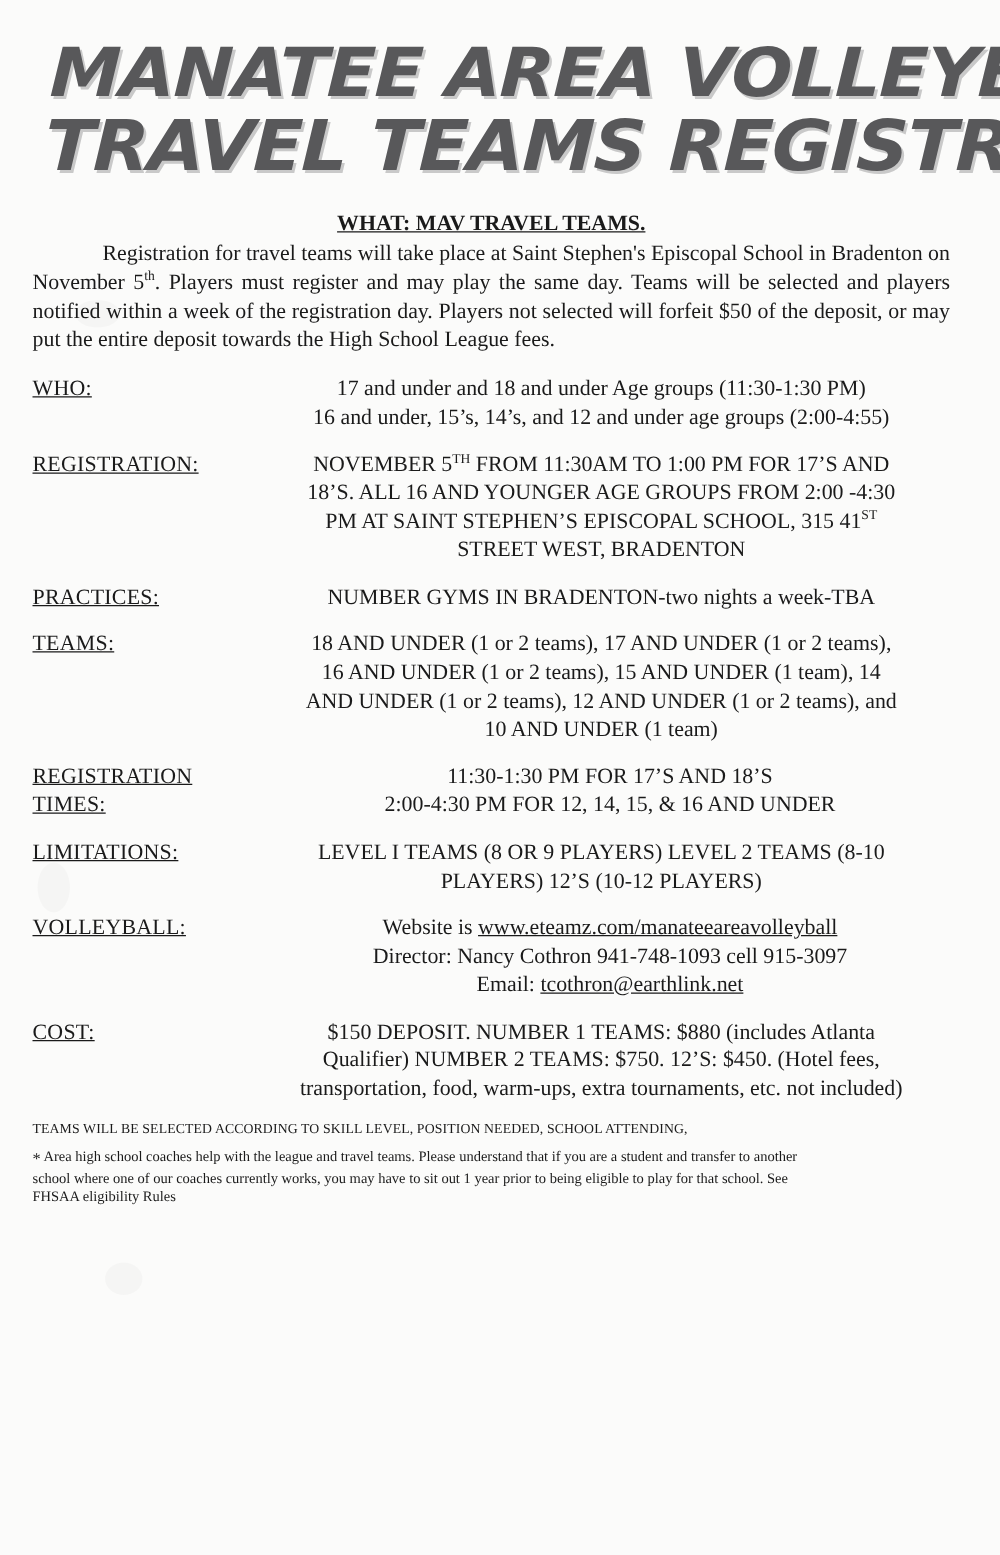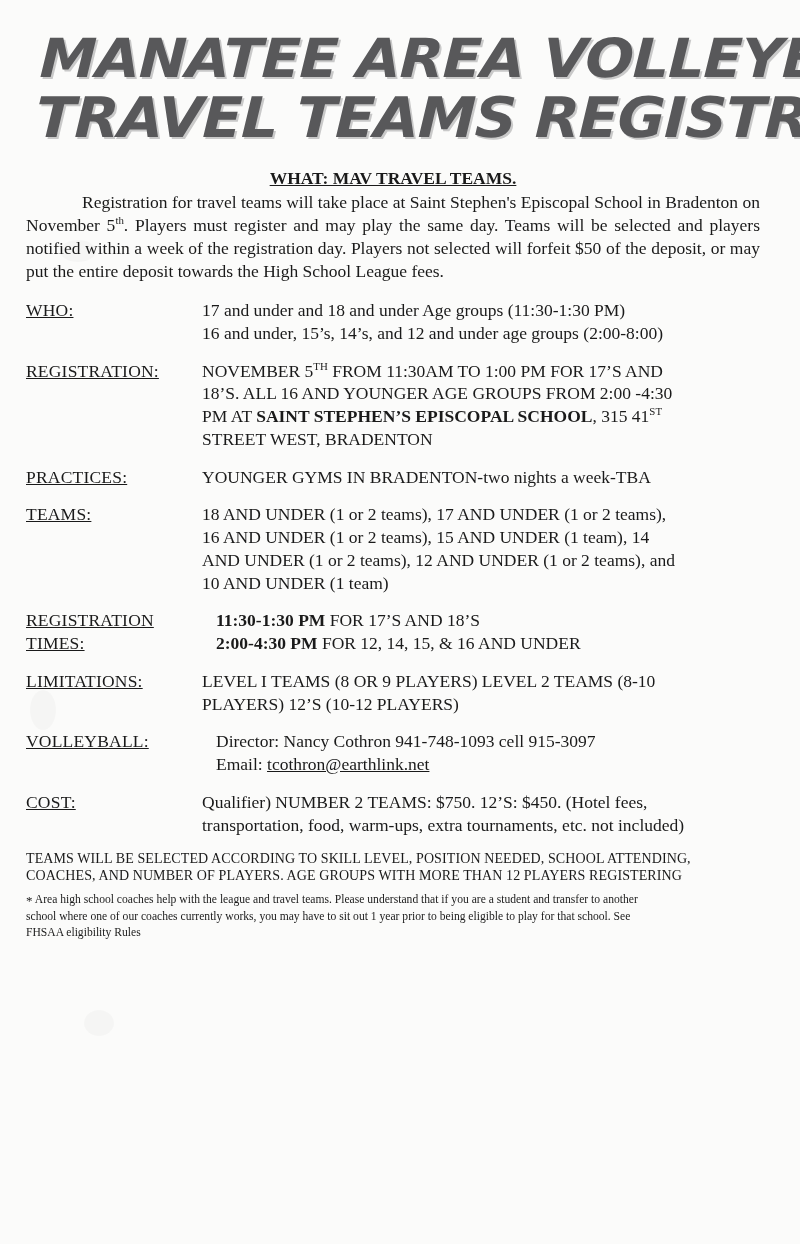--- a/index.html
+++ b/index.html
@@ -81,42 +81,42 @@
   .row .label {
     width: 176px;
     flex: 0 0 176px;
     text-decoration: underline;
     letter-spacing: 0.2px;
   }
   .row .value {
     flex: 1;
     line-height: 1.30;
   }
-  .row .value .ln { display: block; }
+  .row .value .ln { display: block; text-align: center; }
 
   .row-times .value .ln { font-weight: normal; }
-  .bold { font-weight: bold; }
+  .bold { font-weight: normal; }
 
   sup {
     font-size: 0.62em;
     vertical-align: super;
     line-height: 0;
   }
 
   .link {
     text-decoration: underline;
     color: #1a1a1a;
   }
 
   .indent-val { padding-left: 14px; }
 
   
   .footnote-main {
     margin-top: 4px;
-    font-size: 14px;
+    font-size: 11px;
     line-height: 1.17;
     letter-spacing: 0.1px;
   }
   .footnote-small {
     margin-top: 8px;
     font-size: 11.6px;
     line-height: 1.32;
   }
   .star {
     font-size: 13px;
@@ -150,38 +150,38 @@
     <div class="what-head"><span class="u">WHAT: MAV TRAVEL TEAMS.</span></div>
 
     <p class="intro">
       Registration for travel teams will take place at Saint Stephen's Episcopal School in Bradenton on November 5<sup>th</sup>. Players must register and may play the same day. Teams will be selected and players notified within a week of the registration day. Players not selected will forfeit $50 of the deposit, or may put the entire deposit towards the High School League fees.
     </p>
 
     <div class="row">
       <div class="label">WHO:</div>
       <div class="value">
         <span class="ln">17 and under and 18 and under Age groups (11:30-1:30 PM)</span>
-        <span class="ln">16 and under, 15’s, 14’s, and 12 and under age groups (2:00-8:00)</span>
+        <span class="ln">16 and under, 15’s, 14’s, and 12 and under age groups (2:00-4:55)</span>
       </div>
     </div>
 
     <div class="row">
       <div class="label">REGISTRATION:</div>
       <div class="value">
         <span class="ln">NOVEMBER 5<sup>TH</sup> FROM 11:30AM TO 1:00 PM FOR 17’S AND</span>
         <span class="ln">18’S. ALL 16 AND YOUNGER AGE GROUPS FROM 2:00 -4:30</span>
         <span class="ln">PM AT <span class="bold">SAINT STEPHEN’S EPISCOPAL SCHOOL</span>, 315 41<sup>ST</sup></span>
         <span class="ln">STREET WEST, BRADENTON</span>
       </div>
     </div>
 
     <div class="row">
       <div class="label">PRACTICES:</div>
       <div class="value">
-        <span class="ln">YOUNGER GYMS IN BRADENTON-two nights a week-TBA</span>
+        <span class="ln">NUMBER GYMS IN BRADENTON-two nights a week-TBA</span>
       </div>
     </div>
 
     <div class="row">
       <div class="label">TEAMS:</div>
       <div class="value">
         <span class="ln">18 AND UNDER (1 or 2 teams), 17 AND UNDER (1 or 2 teams),</span>
         <span class="ln">16 AND UNDER (1 or 2 teams), 15 AND UNDER (1 team), 14</span>
         <span class="ln">AND UNDER (1 or 2 teams), 12 AND UNDER (1 or 2 teams), and</span>
         <span class="ln">10 AND UNDER (1 team)</span>
@@ -200,36 +200,37 @@
       <div class="label">LIMITATIONS:</div>
       <div class="value">
         <span class="ln">LEVEL I TEAMS (8 OR 9 PLAYERS) LEVEL 2 TEAMS (8-10</span>
         <span class="ln">PLAYERS) 12’S (10-12 PLAYERS)</span>
       </div>
     </div>
 
     <div class="row">
       <div class="label">VOLLEYBALL:</div>
       <div class="value indent-val">
+        <span class="ln"><span>Website is </span><span class="link">www.eteamz.com/manateeareavolleyball</span></span>
         <span class="ln">Director: Nancy Cothron 941-748-1093 cell 915-3097</span>
         <span class="ln"><span>Email: </span><span class="link">tcothron@earthlink.net</span></span>
       </div>
     </div>
 
     <div class="row">
       <div class="label">COST:</div>
       <div class="value">
+        <span class="ln">$150 DEPOSIT. NUMBER 1 TEAMS: $880 (includes Atlanta</span>
         <span class="ln">Qualifier) NUMBER 2 TEAMS: $750. 12’S: $450. (Hotel fees,</span>
         <span class="ln">transportation, food, warm-ups, extra tournaments, etc. not included)</span>
       </div>
     </div>
 
     <div class="footnote-main">
       <div>TEAMS WILL BE SELECTED ACCORDING TO SKILL LEVEL, POSITION NEEDED, SCHOOL ATTENDING,</div>
-      <div>COACHES, AND NUMBER OF PLAYERS. AGE GROUPS WITH MORE THAN 12 PLAYERS REGISTERING</div>
     </div>
 
     <div class="footnote-small">
       <div><span class="star">*</span> <span>Area high school coaches help with the league and travel teams. Please understand that if you are a student and transfer to another</span></div>
       <div>school where one of our coaches currently works, you may have to sit out 1 year prior to being eligible to play for that school. See</div>
       <div>FHSAA eligibility Rules</div>
     </div>
 
   </div>
 </div>

